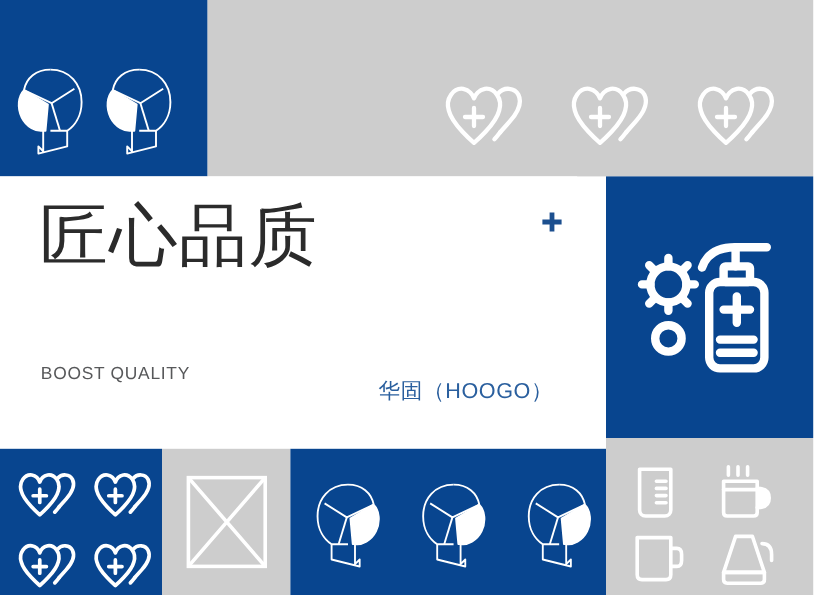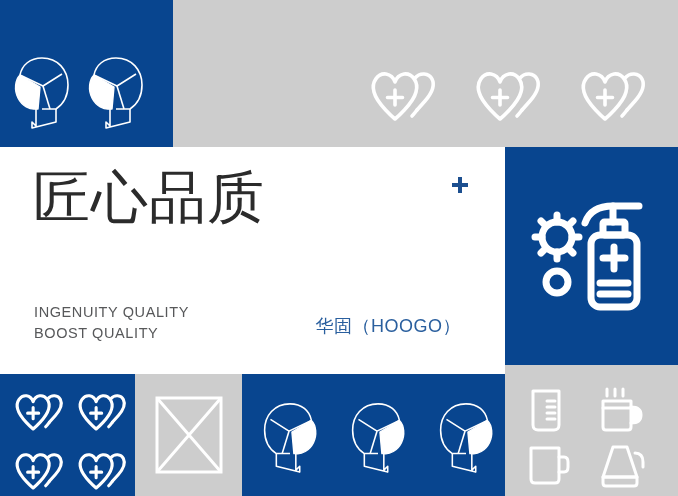--- a/index.html
+++ b/index.html
@@ -35,21 +35,21 @@
     gap: 12px;
   }
   .heart-row-top {
     position: absolute;
     left: 196px; top: 68px;
     display: flex;
     gap: 33px;
   }
 
   
-  #mid-white-panel { left: 0;   top: 147px; width: 481px; height: 207px; }
+  #mid-white-panel { left: 0;   top: 147px; width: 481px; height: 207px; text-align: center; }
   #mid-blue-panel  { left: 505px; top: 147px; width: 173px; height: 218px; }
 
   #headline {
     position: absolute;
     left: 33px;
     top: 22px;
     line-height: 1.0;
   }
   .headline-line {
     font-size: 57px;
@@ -203,21 +203,20 @@
     </div>
   </div>
 
   <div class="panel white" id="mid-white-panel">
 
     <div id="headline">
       <div class="headline-line">匠心品质</div>
     </div>
 
     <div id="subtitle">
-      <div>INGENUITY QUALITY</div>
       <div>BOOST QUALITY</div>
     </div>
 
     <div id="brand">华固（HOOGO）</div>
   </div>
 
   <div id="plus-mark">
     <svg width="18" height="18" viewBox="0 0 18 18">
       <path d="M7 1 L11 1 L11 7 L17 7 L17 11 L11 11 L11 17 L7 17 L7 11 L1 11 L1 7 L7 7 Z" fill="#1c4f8f"></path>
     </svg>

